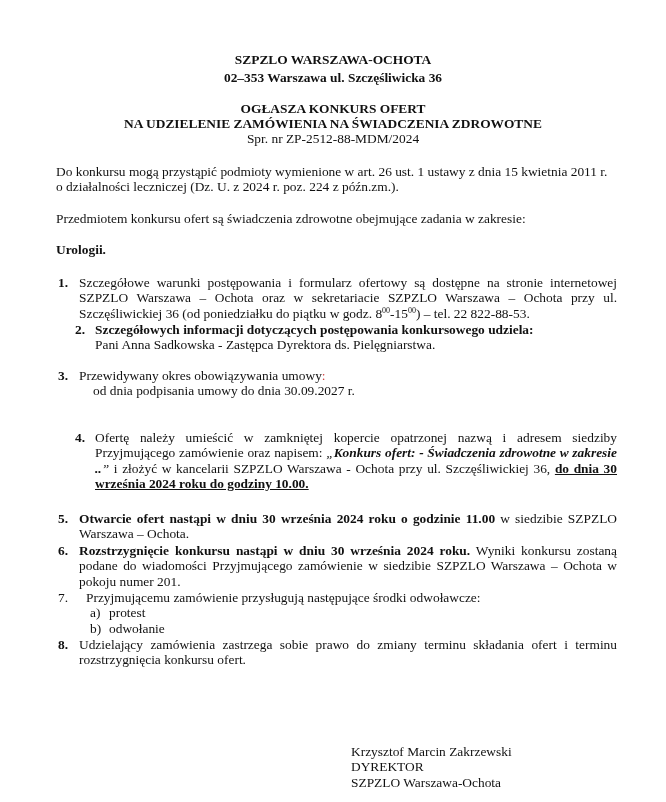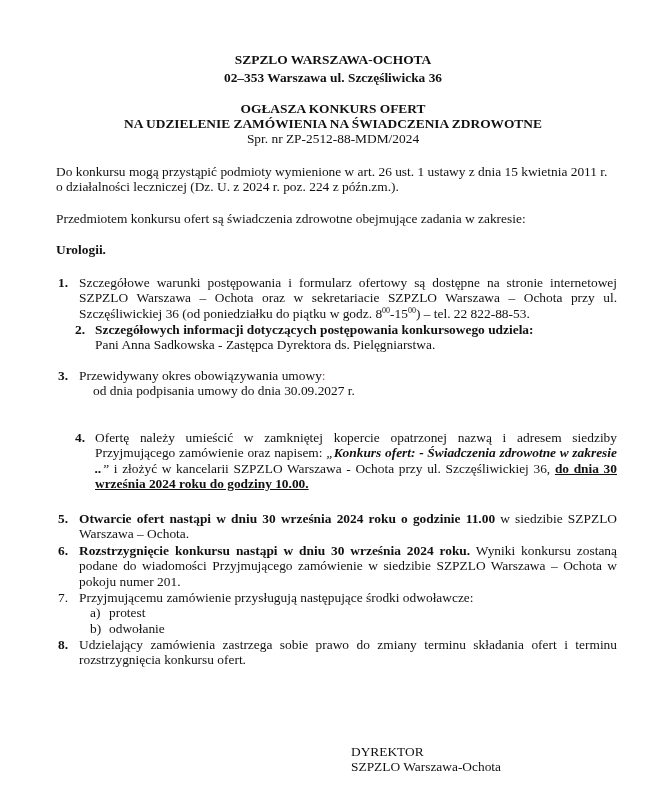--- a/index.html
+++ b/index.html
@@ -61,32 +61,33 @@
   <p class="just" style="margin-left:23px;"><span class="b">Otwarcie ofert nastąpi w dniu 30 września 2024 roku o godzinie 11.00</span><span> w siedzibie SZPZLO Warszawa – Ochota.</span></p>
 </div>
 
 <div class="abs" style="left:56px; top:543px; width:561px;">
   <span class="num b" style="left:2px; top:0;">6.</span>
   <p class="just" style="margin-left:23px;"><span class="b">Rozstrzygnięcie konkursu nastąpi w dniu  30 września 2024 roku.</span><span> Wyniki konkursu zostaną podane do wiadomości Przyjmującego zamówienie w siedzibie SZPZLO Warszawa – Ochota w pokoju numer 201.</span></p>
 </div>
 
 <div class="abs" style="left:56px; top:590px; width:561px;">
   <span class="num" style="left:2px; top:0;">7.</span>
-  <p style="margin-left:23px;">Przyjmującemu zamówienie przysługują następujące środki odwoławcze:</p>
+  <p style="margin-left:30px;">Przyjmującemu zamówienie przysługują następujące środki odwoławcze:</p>
   <div style="position:relative; height:15.4px;">
     <span style="position:absolute; left:34px;">a)</span>
     <span style="position:absolute; left:53px;">protest</span>
   </div>
   <div style="position:relative; height:15.4px;">
     <span style="position:absolute; left:34px;">b)</span>
     <span style="position:absolute; left:53px;text-align:right;">odwołanie</span>
   </div>
 </div>
 
 <div class="abs" style="left:56px; top:637px; width:561px;">
   <span class="num b" style="left:2px; top:0;">8.</span>
   <p class="just" style="margin-left:23px;">Udzielający zamówienia zastrzega sobie prawo do zmiany terminu składania ofert i terminu rozstrzygnięcia konkursu ofert.</p>
 </div>
 
 <div class="abs" style="left:351px; top:744px;">
+  <p>Krzysztof Marcin Zakrzewski</p>
   <p>DYREKTOR</p>
   <p>SZPZLO Warszawa-Ochota</p>
 </div>
 
 </body></html>

